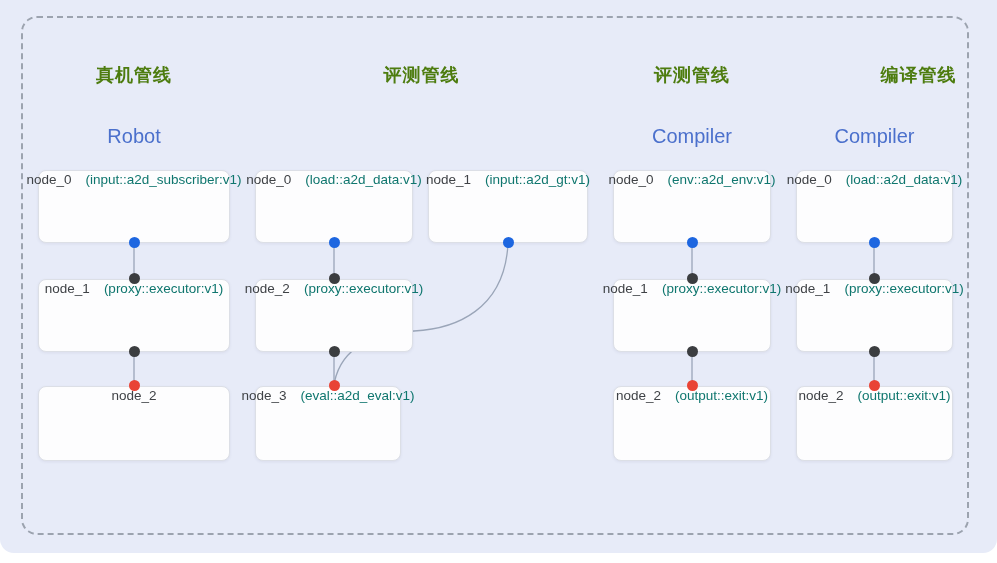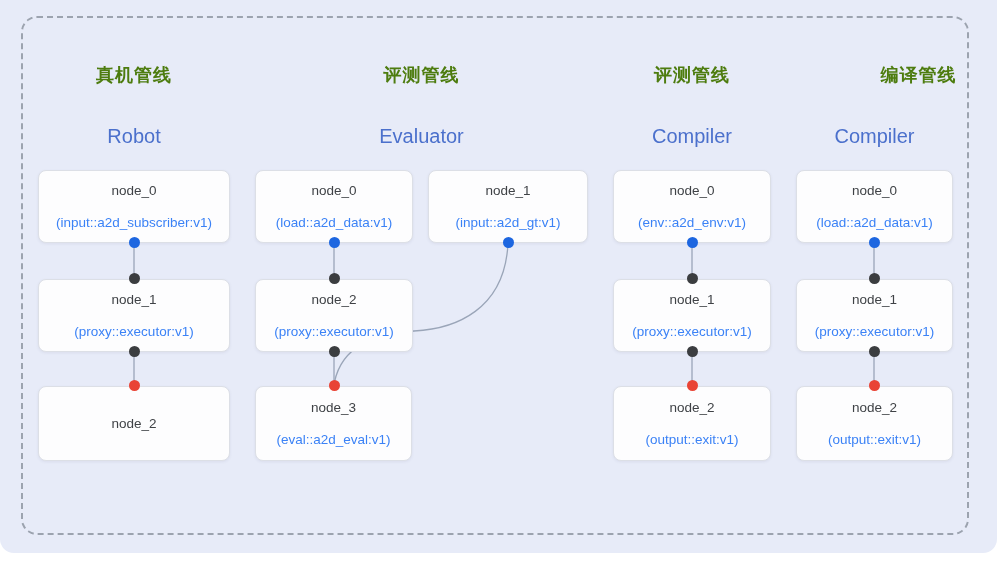--- a/index.html
+++ b/index.html
@@ -62,33 +62,32 @@
   }
   .node-card {
     position: absolute;
     z-index: 2;
     background: #fdfdfe;
     border: 1px solid #dcdfe6;
     border-radius: 8px;
     box-sizing: border-box;
     box-shadow: 0 1px 3px rgba(60,70,100,0.08);
     display: flex;
-    flex-direction: column;
-    align-items: center;
+    flex-direction: row;
     justify-content: center;
     gap: 14px;
   }
   .node-name {
     font-size: 13.5px;
     color: #3f4246;
     line-height: 18px;
   }
   .node-impl {
     font-size: 13.5px;
-    color: #3b82f6;
+    color: #0f766e;
     line-height: 18px;
   }
   .port {
     position: absolute;
     z-index: 3;
     width: 11px;
     height: 11px;
     border-radius: 50%;
   }
   .port.blue { background: #1d66e0; }
@@ -112,21 +111,20 @@
     <line x1="692" y1="242" x2="692" y2="279"></line>
     <line x1="692" y1="352" x2="692" y2="386"></line>
     <line x1="874" y1="242" x2="874" y2="279"></line>
     <line x1="874" y1="352" x2="874" y2="386"></line>
   </svg>
 
   <div class="title-zh" style="left:38px; top:63px; width:192px;">真机管线</div>
   <div class="title-en" style="left:38px; top:125px; width:192px;">Robot</div>
 
   <div class="title-zh" style="left:255px; top:63px; width:333px;">评测管线</div>
-  <div class="title-en" style="left:255px; top:125px; width:333px;">Evaluator</div>
 
   <div class="title-zh" style="left:613px; top:63px; width:158px;">评测管线</div>
   <div class="title-en" style="left:613px; top:125px; width:158px;">Compiler</div>
 
   <div class="title-zh" style="left:840px; top:63px; width:157px;">编译管线</div>
   <div class="title-en" style="left:796px; top:125px; width:157px;">Compiler</div>
 
   <div class="node-card" style="left:38px; top:170px; width:192px; height:73px;">
     <span class="node-name">node_0</span>
     <span class="node-impl">(input::a2d_subscriber:v1)</span>
@@ -144,21 +142,21 @@
     <span class="node-impl">(load::a2d_data:v1)</span>
   </div>
   <div class="node-card" style="left:428px; top:170px; width:160px; height:73px;">
     <span class="node-name">node_1</span>
     <span class="node-impl">(input::a2d_gt:v1)</span>
   </div>
   <div class="node-card" style="left:255px; top:279px; width:158px; height:73px;">
     <span class="node-name">node_2</span>
     <span class="node-impl">(proxy::executor:v1)</span>
   </div>
-  <div class="node-card" style="left:255px; top:386px; width:157px; height:75px;">
+  <div class="node-card" style="left:255px; top:386px; width:146px; height:75px;">
     <span class="node-name">node_3</span>
     <span class="node-impl">(eval::a2d_eval:v1)</span>
   </div>
 
   <div class="node-card" style="left:613px; top:170px; width:158px; height:73px;">
     <span class="node-name">node_0</span>
     <span class="node-impl">(env::a2d_env:v1)</span>
   </div>
   <div class="node-card" style="left:613px; top:279px; width:158px; height:73px;">
     <span class="node-name">node_1</span>

